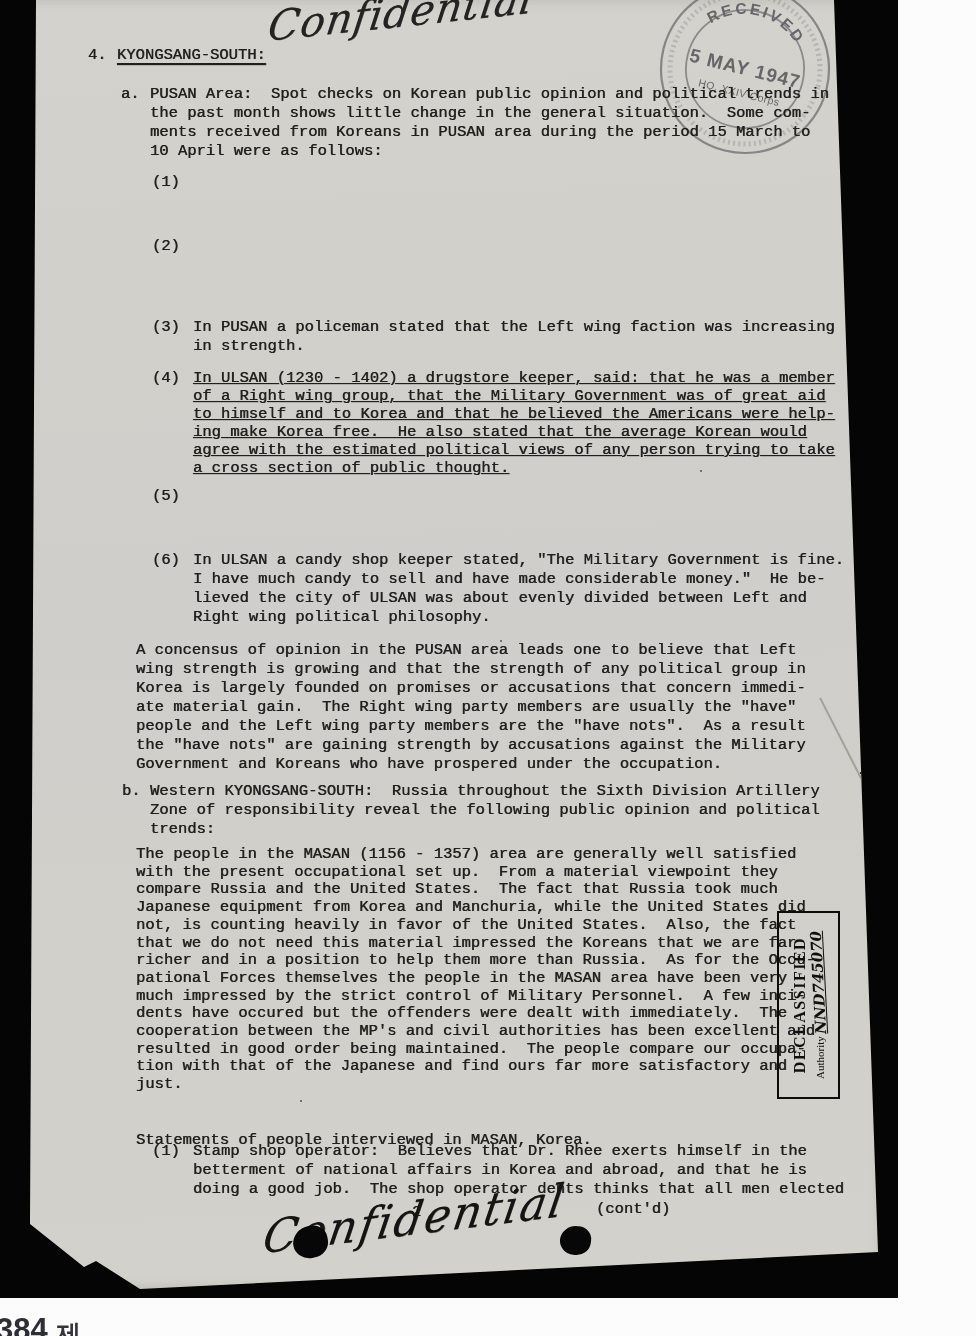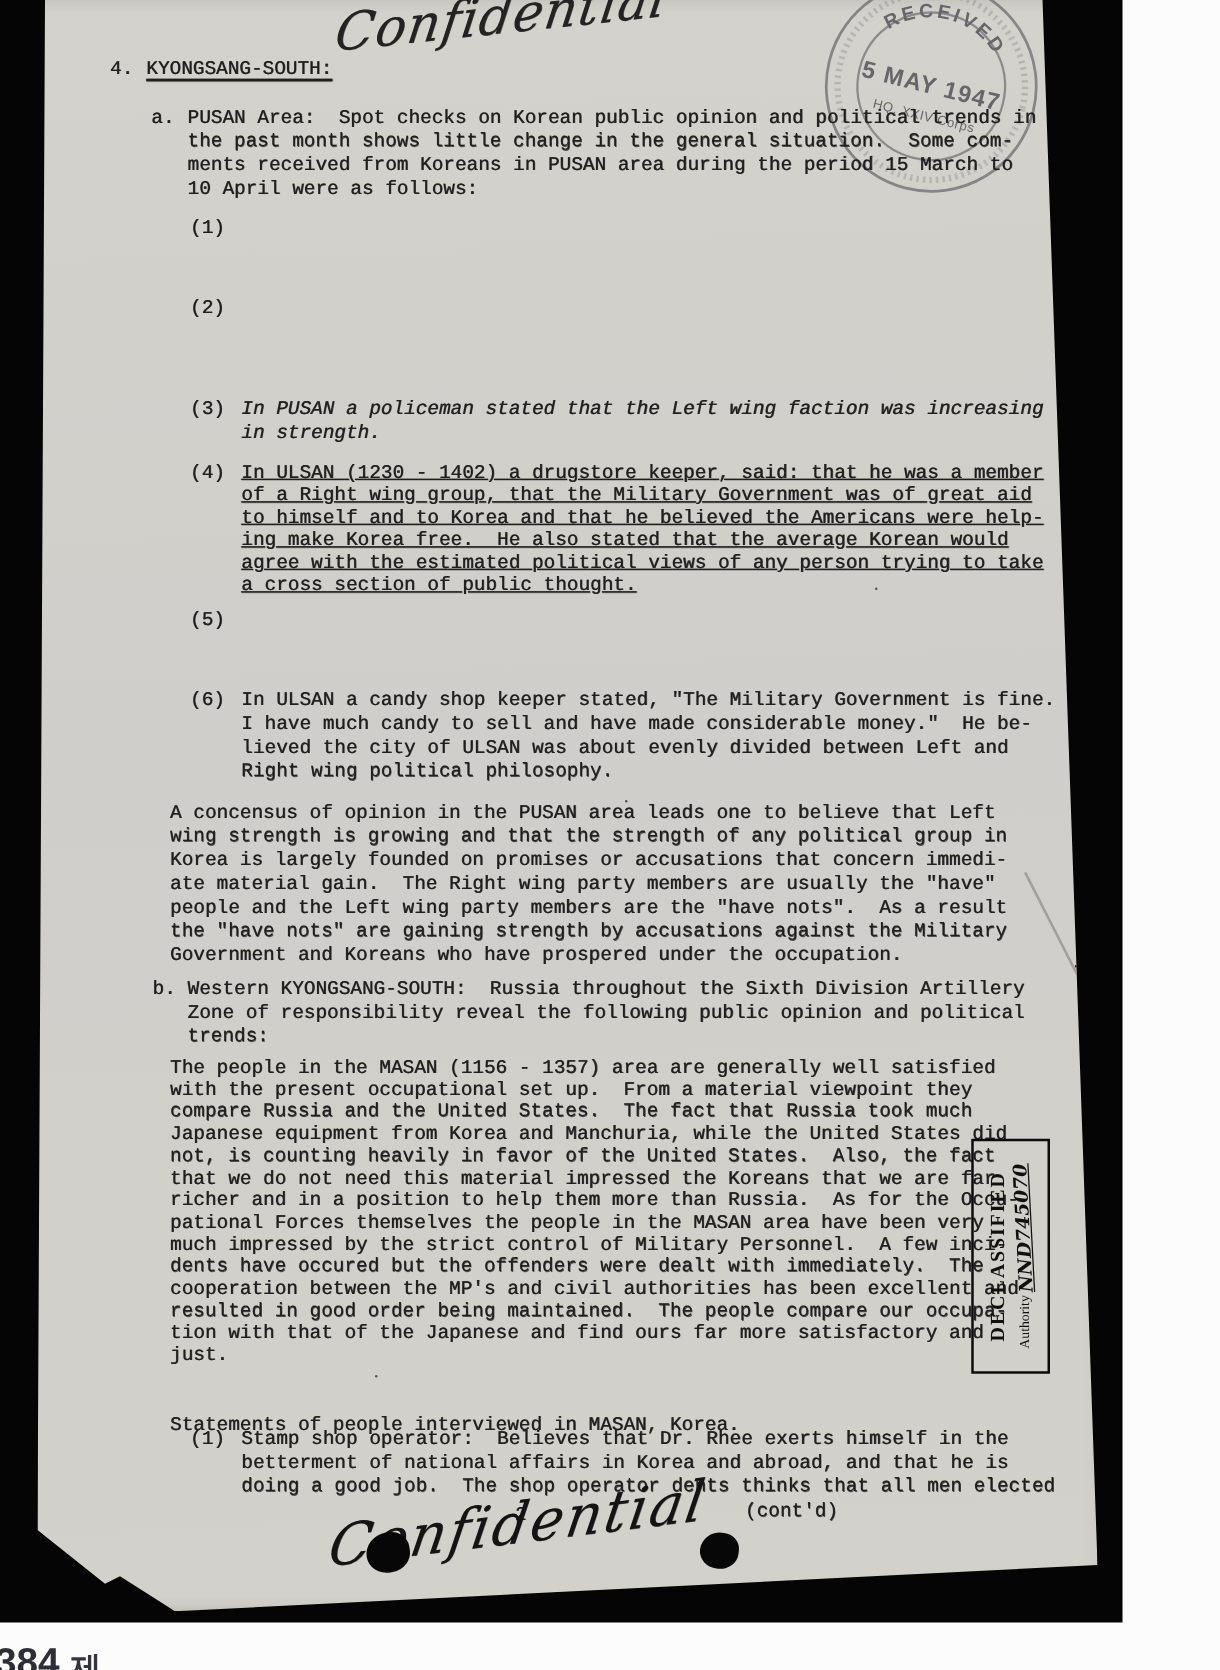--- a/index.html
+++ b/index.html
@@ -83,21 +83,21 @@
     <div class="tw" style="left:150px;top:85px;">PUSAN Area:  Spot checks on Korean public opinion and political trends in
 the past month shows little change in the general situation.  Some com-
 ments received from Koreans in PUSAN area during the period 15 March to
 10 April were as follows:</div>
 
     <div class="tw" style="left:152px;top:173px;">(1)</div>
 
     <div class="tw" style="left:152px;top:237px;">(2)</div>
 
     <div class="tw" style="left:152px;top:318px;">(3)</div>
-    <div class="tw" style="left:193px;top:318px;font-style:italic;">In PUSAN a policeman stated that the Left wing faction was increasing
+    <div class="tw" style="left:193px;top:318px;">In PUSAN a policeman stated that the Left wing faction was increasing
 in strength.</div>
 
     <div class="tw" style="left:152px;top:369px;">(4)</div>
     <div class="tw lh18" style="left:193px;top:369px;">In ULSAN (1230 - 1402) a drugstore keeper, said: that he was a member
 of a Right wing group, that the Military Government was of great aid
 to himself and to Korea and that he believed the Americans were help-
 ing make Korea free.  He also stated that the average Korean would
 agree with the estimated political views of any person trying to take
 a cross section of public thought.</div>
 

